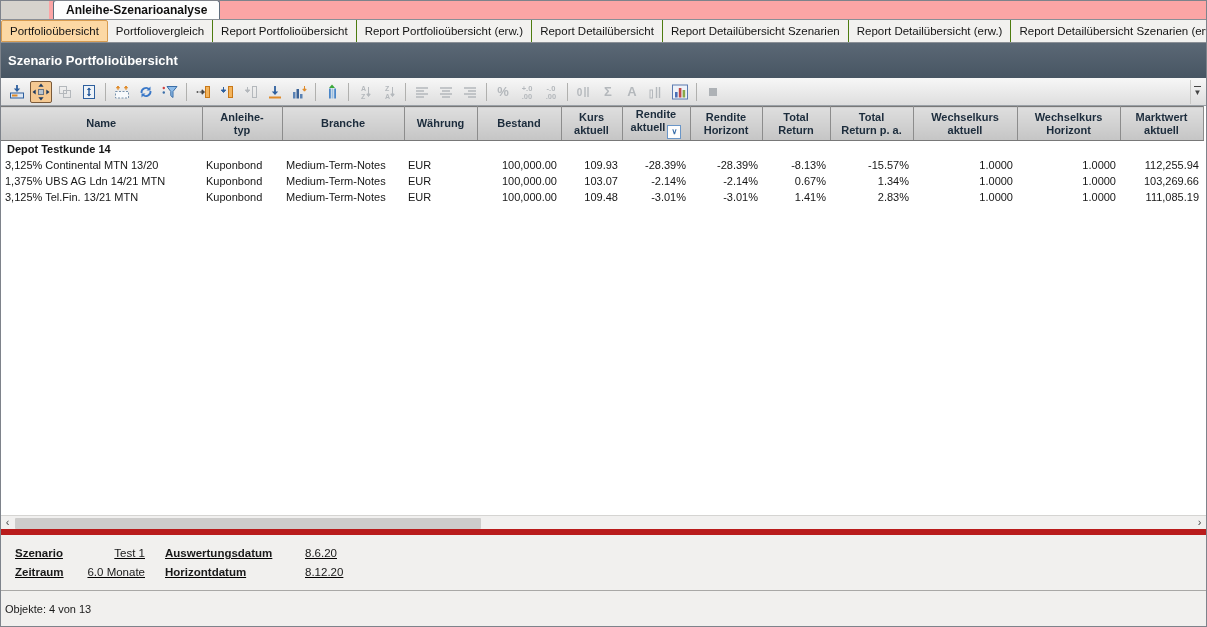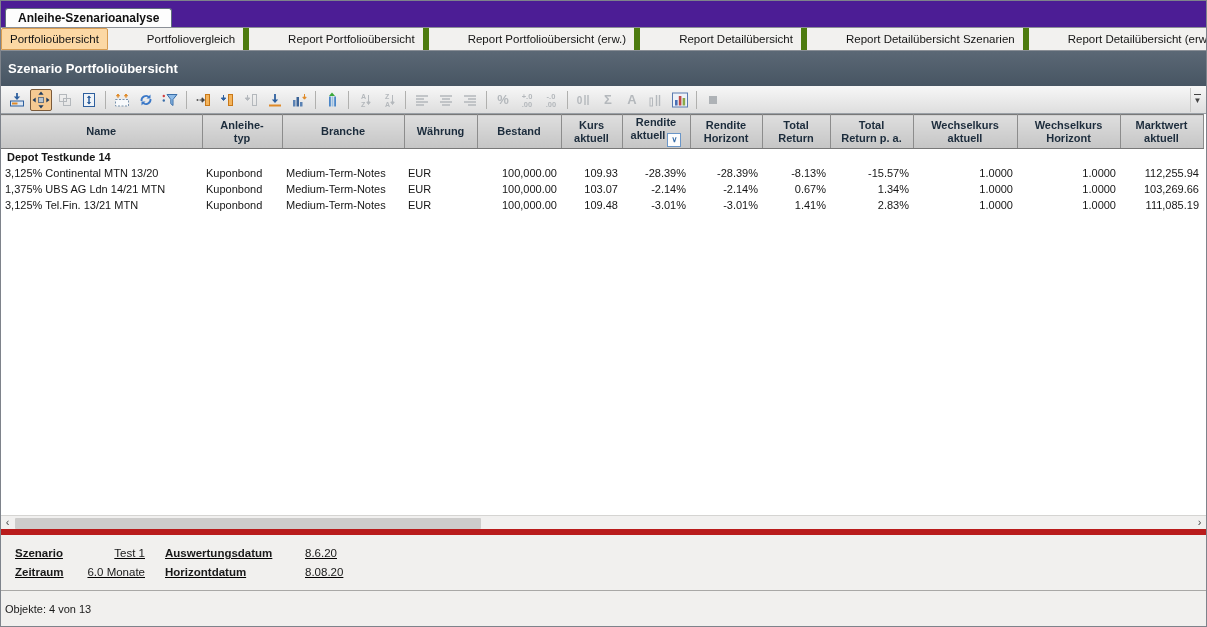--- a/index.html
+++ b/index.html
@@ -2,26 +2,26 @@
 <html><head>
 <meta charset="utf-8">
 <style>
   * { margin:0; padding:0; box-sizing:border-box; }
   html,body { width:1207px; height:627px; }
   body { font-family:"Liberation Sans", sans-serif; background:#d6d3cd; }
 
   .window { width:1207px; height:627px; border:1px solid #7e838b; display:flex; flex-direction:column; background:#d6d3cd; overflow:hidden; }
 
   
-  .maintab-strip { height:26px; background:#4c1d95; padding-left:4px; display:flex; align-items:flex-end; flex:0 0 auto; }
+  .maintab-strip { height:18px; background:#fca5a5; padding-left:4px; display:flex; align-items:flex-end; flex:0 0 auto;margin-left:48px; }
   .main-tab { background:#fdfdfd; border:1px solid #5f6e7d; border-bottom:none; border-radius:3px 3px 0 0; padding:2px 12px 3px 12px; font-size:12px; font-weight:bold; color:#111; height:19px; display:flex; align-items:center; }
 
   
   .subtab-strip { height:24px; background:#f2f1ef; border-top:1px solid #8a8f96; border-bottom:1px solid #8a8f96; display:flex; align-items:stretch; flex:0 0 auto; }
-  .subtab { font-size:11.5px; color:#141414; padding:0 8px; display:flex; align-items:center; border-right:6px solid #4d7c0f; cursor:default; white-space:nowrap;margin-left:31px; }
+  .subtab { font-size:11.5px; color:#141414; padding:0 8px; display:flex; align-items:center; border-right:1px solid #4d7c0f; cursor:default; white-space:nowrap; }
   .subtab.active { background:#fcd8a4; border:1px solid #d89c50; border-radius:2px 2px 0 0; margin:0; }
 
   
   .titlebar { height:35px; background:linear-gradient(#5b6875,#475563); color:#fff; font-size:13px; font-weight:bold; padding:0 0 0 7px; display:flex; align-items:center; flex:0 0 auto; }
 
   
   .toolbar { height:28px; background:linear-gradient(#f7f7f7,#dedede); border-bottom:1px solid #9aa0a6; display:flex; align-items:center; padding:0 2px 0 4px; flex:0 0 auto; }
   .tbtn { width:22px; height:22px; margin:0 1px; display:flex; align-items:center; justify-content:center; border:1px solid transparent; border-radius:2px; }
   .tbtn.toggled { background:#f5c992; border:1px solid #7a5a3a; }
   .tbtn svg { width:18px; height:18px; display:block; }
@@ -416,21 +416,21 @@
 
   <div class="footer">
     <div class="footer-grid" id="footer-grid">
         <div class="f-label">Szenario</div>
         <div class="f-val-r">Test 1</div>
         <div class="f-label-2">Auswertungsdatum</div>
         <div class="">8.6.20</div>
         <div class="f-label">Zeitraum</div>
         <div class="f-val-r">6.0 Monate</div>
         <div class="f-label-2">Horizontdatum</div>
-        <div class="">8.08.20</div>
+        <div class="">8.12.20</div>
       </div>
   </div>
 
   <div class="statusbar">
     <span>Objekte: 4 von 13</span>
   </div>
 
 </div>
 
 </body></html>

